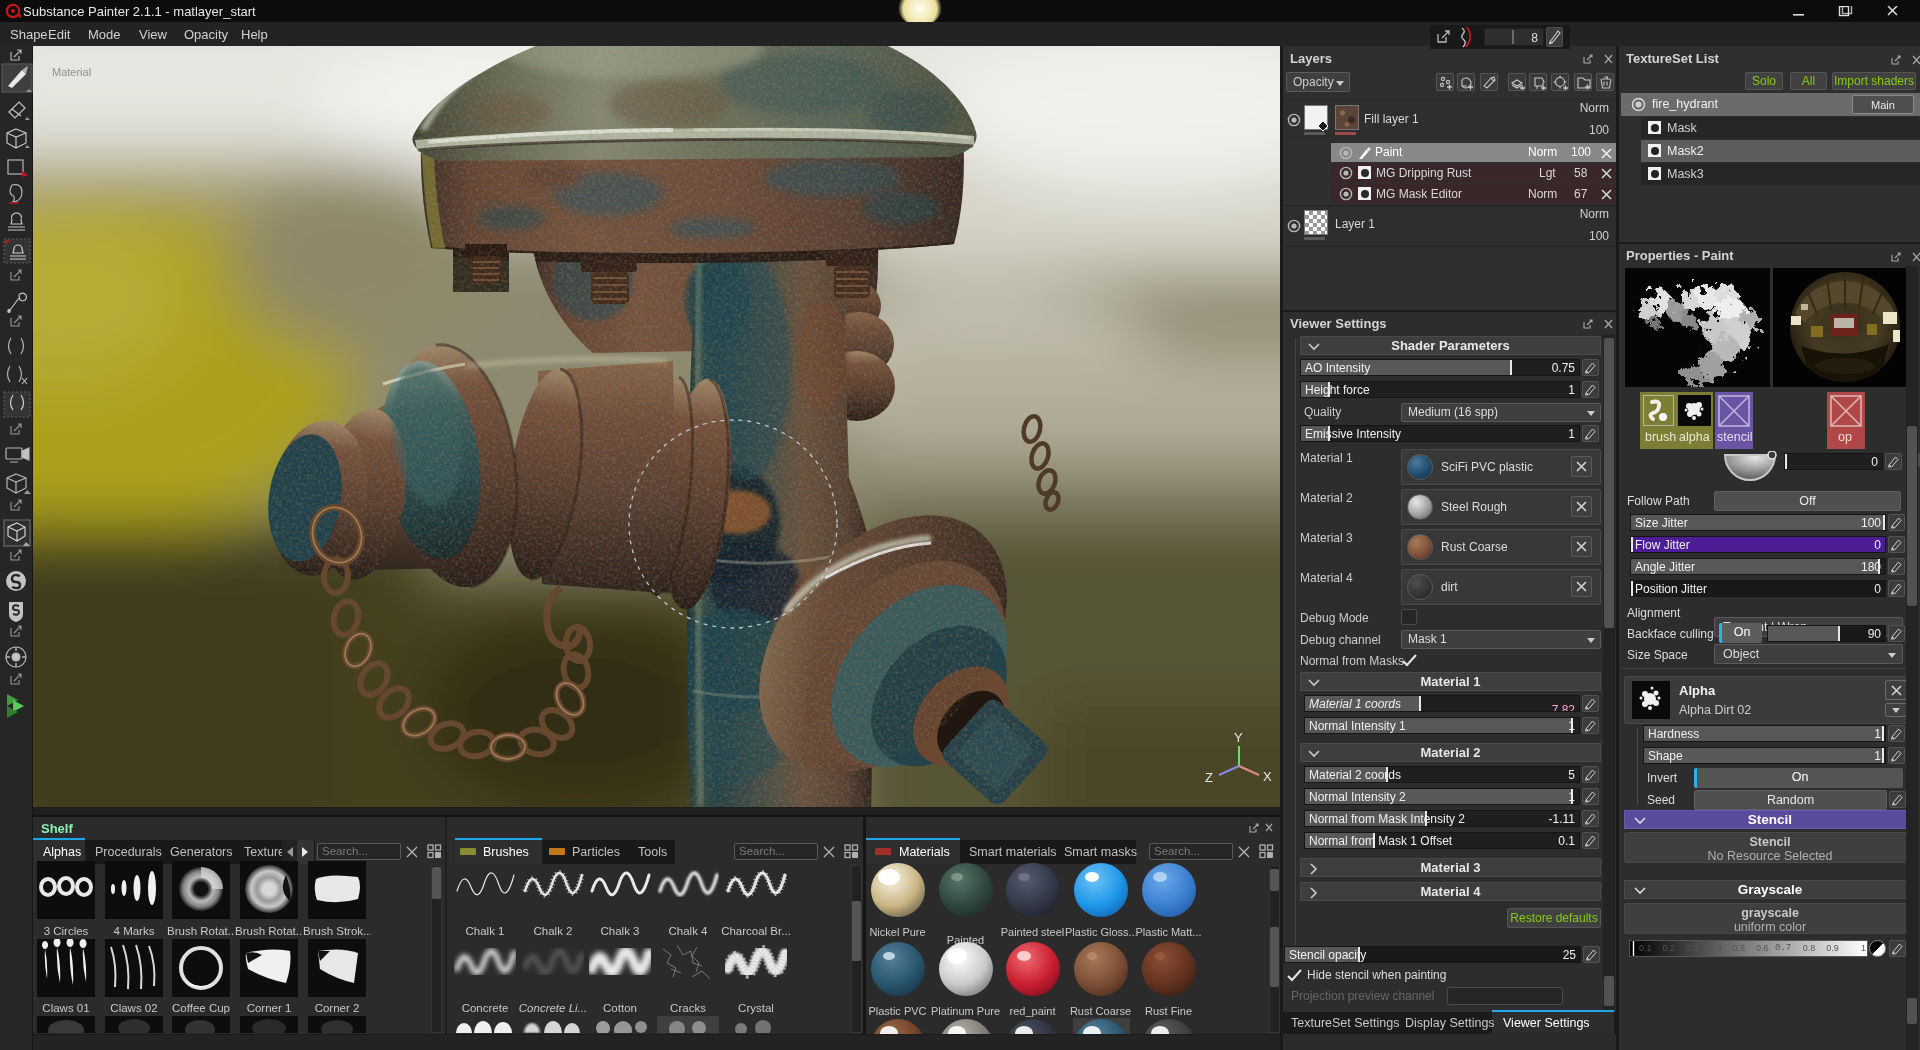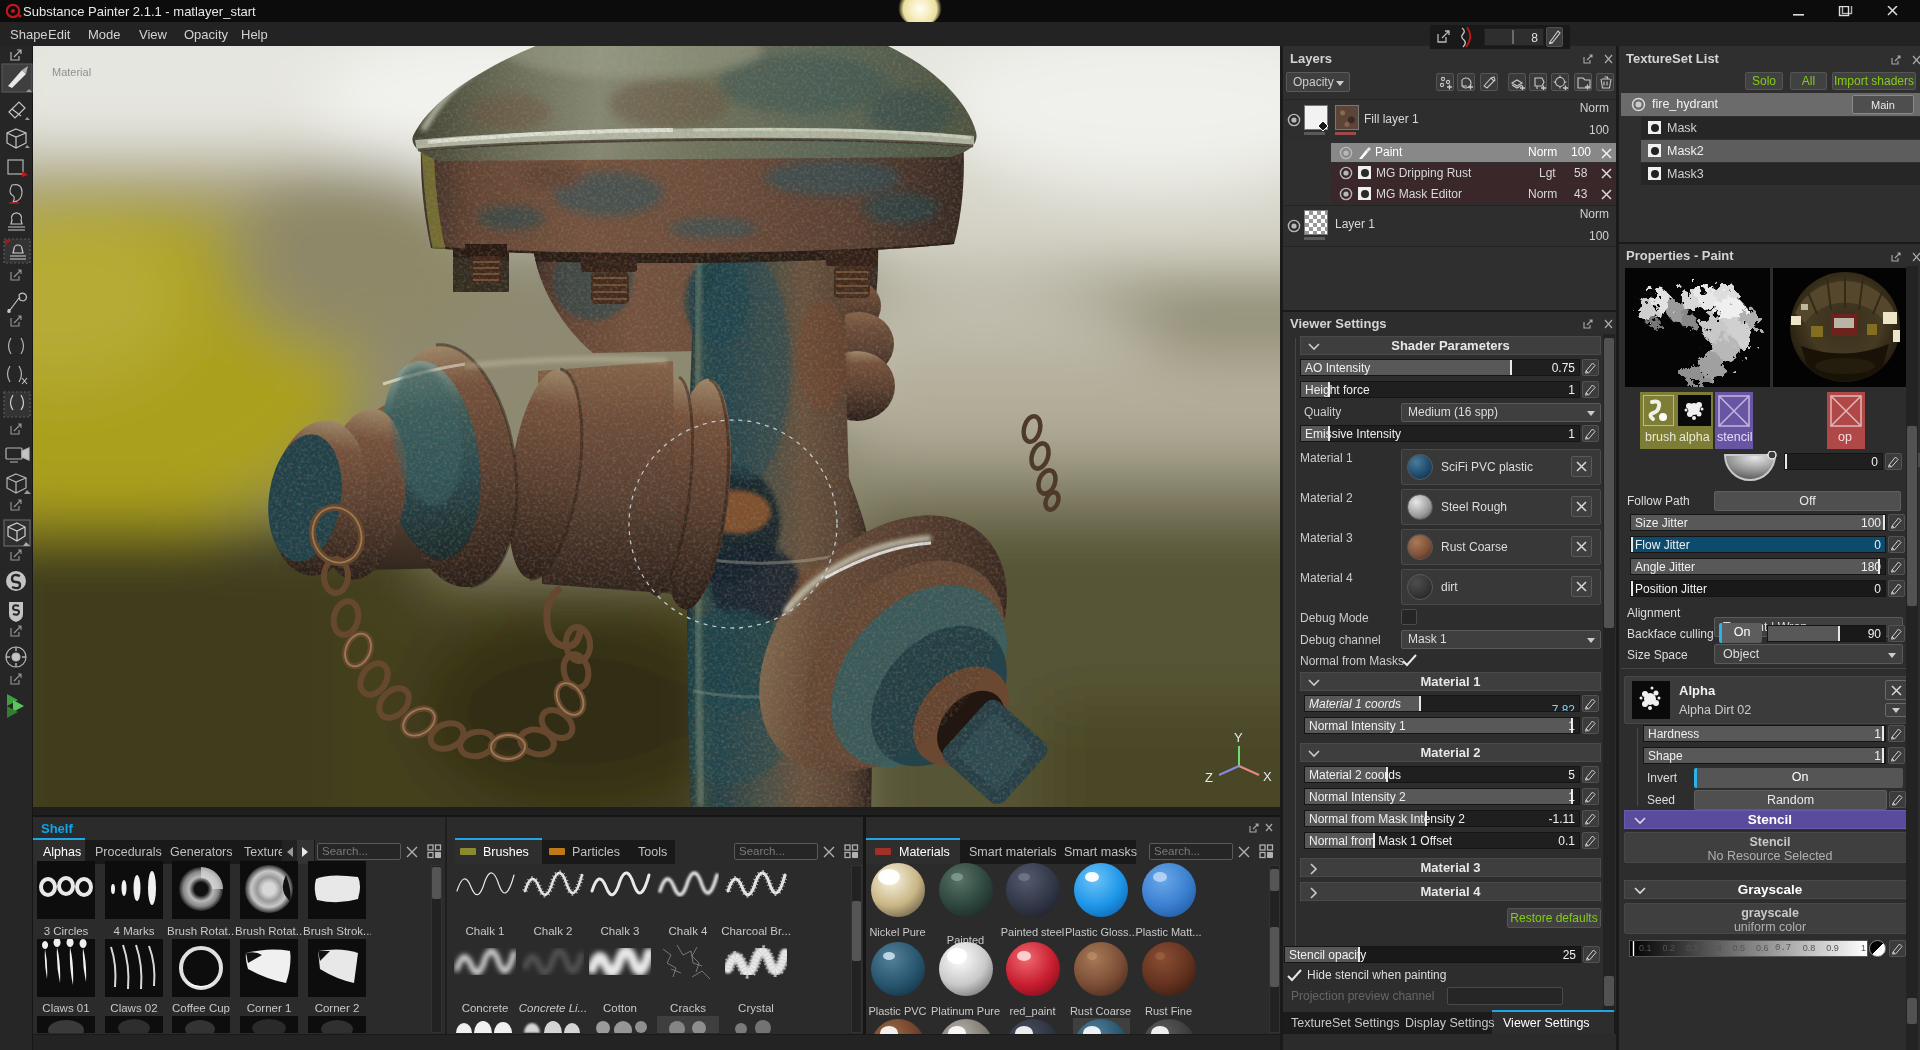--- a/index.html
+++ b/index.html
@@ -442,21 +442,21 @@
   <path d="M1206,720 L1226,729" stroke="#e88888" stroke-width="2"></path>
   <text x="1201" y="696" fill="#e8e8e8">Y</text>
   <text x="1172" y="736" fill="#e8e8e8">Z</text>
   <text x="1230" y="735" fill="#e8e8e8">X</text>
 </g>
 <rect x="0" y="761" width="1247" height="8" fill="#1e1e1e"></rect>
 </svg>
 </div>
 
 <div id="shelf" class="abs" style="left:33px;top:815px;width:1247px;height:235px;background:#2b2b2b;border-top:2px solid #151515;overflow:hidden;">
-<div class="abs" style="left:8px;top:4px;font-weight:bold;font-size:13px;color:#0ea5e9;">Shelf</div>
+<div class="abs" style="left:8px;top:4px;font-weight:bold;font-size:13px;color:#86efac;">Shelf</div>
 <svg class="abs" style="left:1216px;top:6px;" width="24" height="10" viewBox="0 0 24 10">
       <path d="M1 3 L1 9 L7 9 L7 6 M4 6 L9 1 M6.5 1 L9 1 L9 3.5" fill="none" stroke="#aaa" stroke-width="1.1"></path>
       <path d="M17 1 L23 8 M23 1 L17 8" stroke="#aaa" stroke-width="1.2"></path>
     </svg>
 <div class="abs" style="left:0px;top:23px;width:282px;height:24px;background:#191919;"></div>
     <div class="abs" style="left:0px;top:21px;width:52px;height:2.5px;background:#1da6e8;"></div>
     <div class="abs" style="left:0px;top:23px;width:52px;height:24px;background:#2e2e2e;"></div>
     <div class="abs" style="left:284px;top:26px;width:84px;height:17px;background:#262626;border:1px solid #5a5a5a;border-radius:2px;font-size:11.5px;color:#7a7a7a;padding:1px 4px;">Search...</div>
     <svg class="abs" style="left:373px;top:29px;" width="12" height="12" viewBox="0 0 12 12">
       <path d="M1 1 L11 11 M11 1 L1 11" stroke="#b0b0b0" stroke-width="1.4"></path>
@@ -972,21 +972,21 @@
     </svg>
 <div class="abs" style="left:48px;top:138px;width:285px;height:20px;background:#39272a;"></div>
 <svg class="abs" style="left:56px;top:141px;" width="14" height="14" viewBox="0 0 14 14">
       <circle cx="7" cy="7" r="5.6" fill="none" stroke="#b8b8b8" stroke-width="1.4"></circle>
       <circle cx="7" cy="7" r="2.6" fill="#b8b8b8"></circle>
     </svg>
 <div class="abs" style="left:75px;top:141px;width:13px;height:13px;background:#f0f0f0;"></div>
 <div class="abs" style="left:77.5px;top:143.5px;width:8px;height:8px;background:#2a2a2a;border-radius:50%;"></div>
 <div class="abs" style="left:93px;top:141px;font-size:12px;color:#d8d8d8;">MG Mask Editor</div>
 <div class="abs" style="left:245px;top:141px;font-size:12px;color:#d8d8d8;">Norm</div>
-<div class="abs" style="left:291px;top:141px;font-size:12px;color:#d8d8d8;">43</div>
+<div class="abs" style="left:291px;top:141px;font-size:12px;color:#d8d8d8;">67</div>
 <svg class="abs" style="left:318px;top:143px;" width="11" height="11" viewBox="0 0 11 11">
       <path d="M1 1 L10 10 M10 1 L1 10" stroke="#d8d8d8" stroke-width="1.5"></path>
     </svg>
 <div class="abs" style="left:0;top:159px;width:333px;height:42px;background:#2e2e2e;border-top:1px solid #242424;border-bottom:1px solid #242424;"></div>
 <svg class="abs" style="left:4px;top:173px;" width="14" height="14" viewBox="0 0 14 14">
       <circle cx="7" cy="7" r="5.6" fill="none" stroke="#b8b8b8" stroke-width="1.4"></circle>
       <circle cx="7" cy="7" r="2.6" fill="#b8b8b8"></circle>
     </svg>
 <div class="abs" style="left:21px;top:164px;width:24px;height:25px;border:1px solid #777;background-image:linear-gradient(45deg,#999 25%,transparent 25%,transparent 75%,#999 75%),linear-gradient(45deg,#999 25%,transparent 25%,transparent 75%,#999 75%);background-size:8px 8px;background-position:0 0,4px 4px;background-color:#fff;"></div>
 <div class="abs" style="left:21px;top:191px;width:21px;height:3px;background:#5a5a5a;"></div>
@@ -1082,21 +1082,21 @@
 <svg class="abs" style="left:118px;top:606px;" width="17" height="17" viewBox="0 0 17 17">
       <path d="M2 9 L6 13 L15 3" fill="none" stroke="#e8e8e8" stroke-width="2"></path>
     </svg>
 <div class="abs hdr" style="left:17px;top:626px;width:301px;height:19px;line-height:17px;">Material 1<svg class="abs" style="left:2px;top:0px;" width="20" height="19" viewBox="0 0 20 19">
         <path d="M6 7 L11 12 L16 7" fill="none" stroke="#ccc" stroke-width="1.6"></path>
       </svg></div>
 <div class="abs" style="left:21px;top:649px;width:276px;height:17px;background:#1f1f1f;border:1px solid #151515;overflow:hidden;">
       <div class="abs" style="left:0;top:0;width:115px;height:17px;background:#585858;"></div>
       <div class="abs" style="left:114px;top:0;width:2px;height:17px;background:#e8e8e8;"></div>
       <div class="abs" style="left:4px;top:1px;font-size:12px;color:#f0f0f0;white-space:nowrap;font-style:italic;">Material 1 coords</div>
-      <div class="abs" style="right:4px;top:7px;font-size:12px;color:#7dd3fc;text-align:center;">7.82</div>
+      <div class="abs" style="right:4px;top:7px;font-size:12px;color:#f9a8d4;text-align:center;">7.82</div>
     </div>
     <div class="abs" style="left:299px;top:649px;width:17px;height:17px;background:#3c3c3c;border:1px solid #525252;border-radius:2px;">
       <svg width="13" height="13" viewBox="0 0 13 13" style="display:block;margin:1px auto;">
         <path d="M2 10 L8.5 2 L11 4.5 L4.5 12 Z M2 10 L1.6 12.2 L4 11.6 Z" fill="none" stroke="#cfcfcf" stroke-width="1"></path>
       </svg>
     </div>
 <div class="abs" style="left:21px;top:671px;width:276px;height:17px;background:#1f1f1f;border:1px solid #151515;overflow:hidden;">
       <div class="abs" style="left:0;top:0;width:267px;height:17px;background:#585858;"></div>
       <div class="abs" style="left:266px;top:0;width:2px;height:17px;background:#e8e8e8;"></div>
       <div class="abs" style="left:4px;top:1px;font-size:12px;color:#f0f0f0;white-space:nowrap;">Normal Intensity 1</div>
@@ -1337,21 +1337,21 @@
       <div class="abs" style="left:0;top:0;width:253px;height:17px;background:#585858;"></div>
       <div class="abs" style="left:252px;top:0;width:2px;height:17px;background:#e8e8e8;"></div>
       <div class="abs" style="left:4px;top:1px;font-size:12px;color:#f0f0f0;white-space:nowrap;">Size Jitter</div>
       <div class="abs" style="right:4px;top:1px;font-size:12px;color:#f0f0f0;">100</div>
     </div>
     <div class="abs" style="left:269px;top:468px;width:17px;height:17px;background:#3c3c3c;border:1px solid #525252;border-radius:2px;">
       <svg width="13" height="13" viewBox="0 0 13 13" style="display:block;margin:1px auto;">
         <path d="M2 10 L8.5 2 L11 4.5 L4.5 12 Z M2 10 L1.6 12.2 L4 11.6 Z" fill="none" stroke="#cfcfcf" stroke-width="1"></path>
       </svg>
     </div>
-<div class="abs" style="left:11px;top:490px;width:256px;height:17px;background:#0c4a6e;border:1px solid #151515;overflow:hidden;">
+<div class="abs" style="left:11px;top:490px;width:256px;height:17px;background:#4c1d95;border:1px solid #151515;overflow:hidden;">
       <div class="abs" style="left:0;top:0;width:1px;height:17px;background:#585858;"></div>
       <div class="abs" style="left:0px;top:0;width:2px;height:17px;background:#e8e8e8;"></div>
       <div class="abs" style="left:4px;top:1px;font-size:12px;color:#f0f0f0;white-space:nowrap;">Flow Jitter</div>
       <div class="abs" style="right:4px;top:1px;font-size:12px;color:#f0f0f0;">0</div>
     </div>
     <div class="abs" style="left:269px;top:490px;width:17px;height:17px;background:#3c3c3c;border:1px solid #525252;border-radius:2px;">
       <svg width="13" height="13" viewBox="0 0 13 13" style="display:block;margin:1px auto;">
         <path d="M2 10 L8.5 2 L11 4.5 L4.5 12 Z M2 10 L1.6 12.2 L4 11.6 Z" fill="none" stroke="#cfcfcf" stroke-width="1"></path>
       </svg>
     </div>

